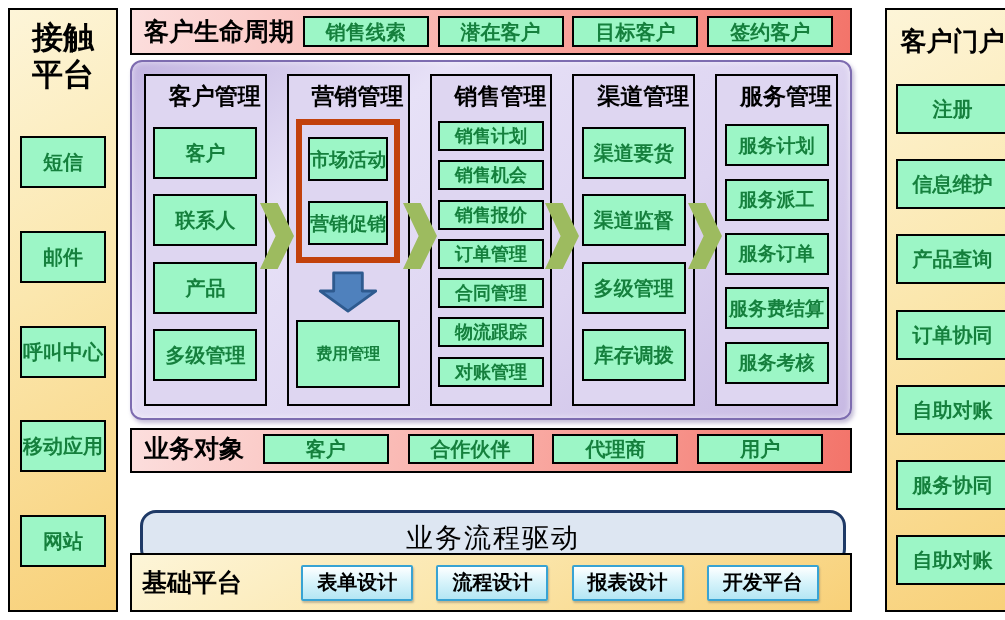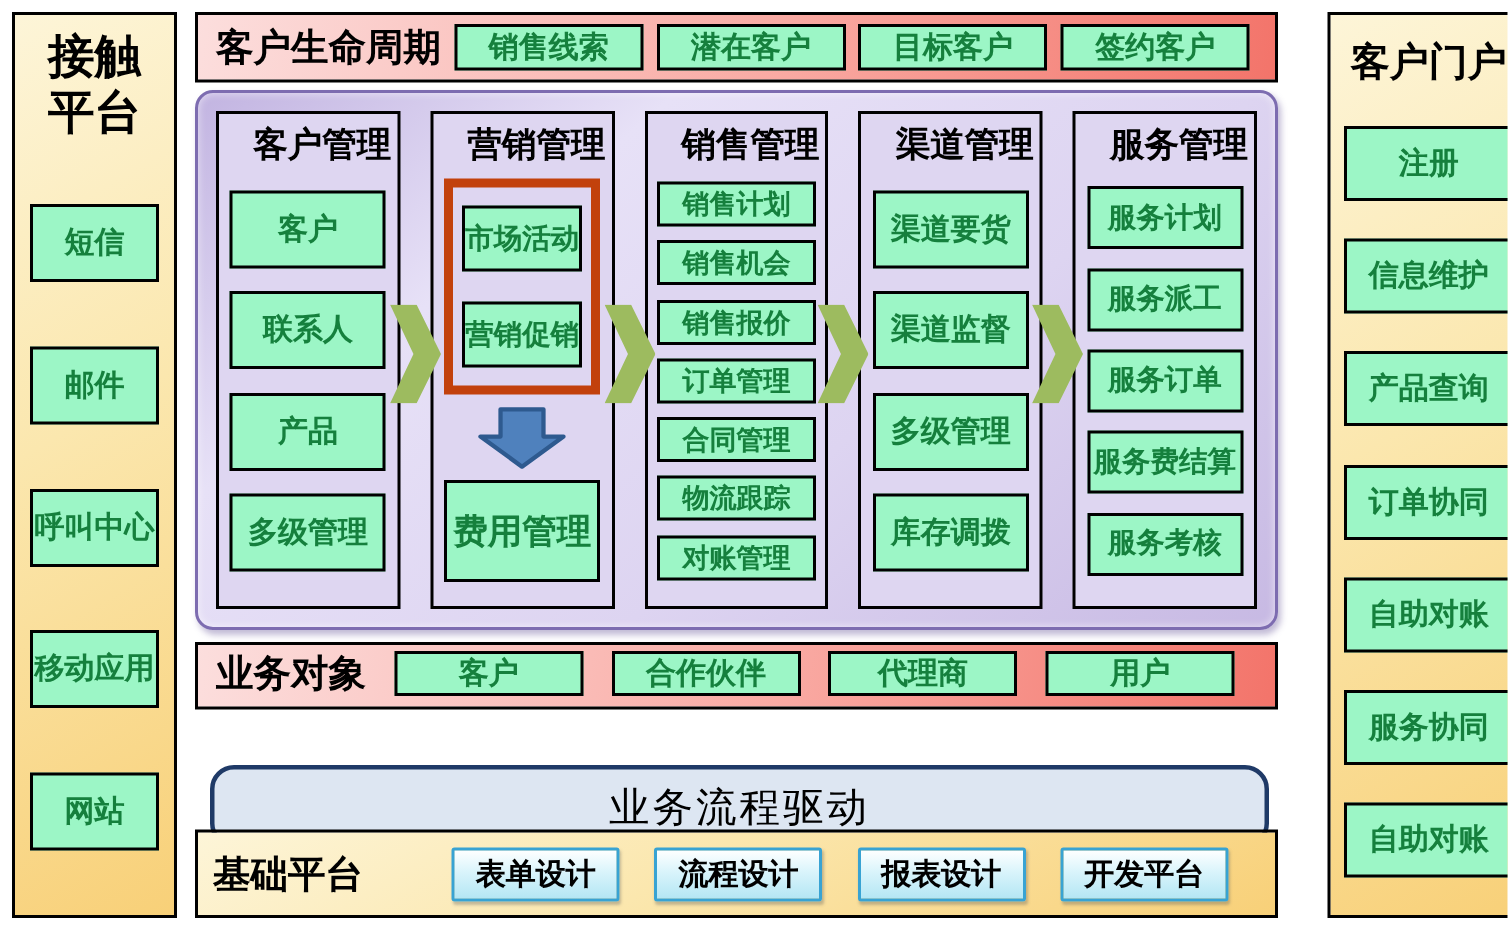--- a/index.html
+++ b/index.html
@@ -66,21 +66,21 @@
   .col-title { font-size:23px; font-weight:bold; line-height:1.3; margin-top:2px; white-space:nowrap; }
   .module-col .v-items { width:100%; }
   .box-lg { width:94%; height:52px; font-size:20px; }
   .box-md { width:94%; height:42px; font-size:19px; }
   .box-sm { width:96%; height:30px; font-size:18px; }
   .group-box {
     width:94%; border:6px solid #c2410c; padding:12px 6px;
     display:flex; flex-direction:column; align-items:center; gap:20px;
   }
   .group-box .green-box { width:100%; height:44px; font-size:19px; }
-  .box-fee { width:94%; height:68px; font-size:23px; }
+  .box-fee { width:94%; height:68px; font-size:16px; }
   .chevron {
     position:absolute; width:34px; height:66px; top:141px;
     background:#9dbb5f; z-index:5;
     clip-path:polygon(0 0,52% 0,100% 50%,52% 100%,0 100%,46% 50%);
   }
   #chevron-1 { left:128px; } #chevron-2 { left:271px; }
   #chevron-3 { left:413px; } #chevron-4 { left:556px; }
   .down-arrow-wrap { line-height:0; }
   
   #business-objects-bar {

